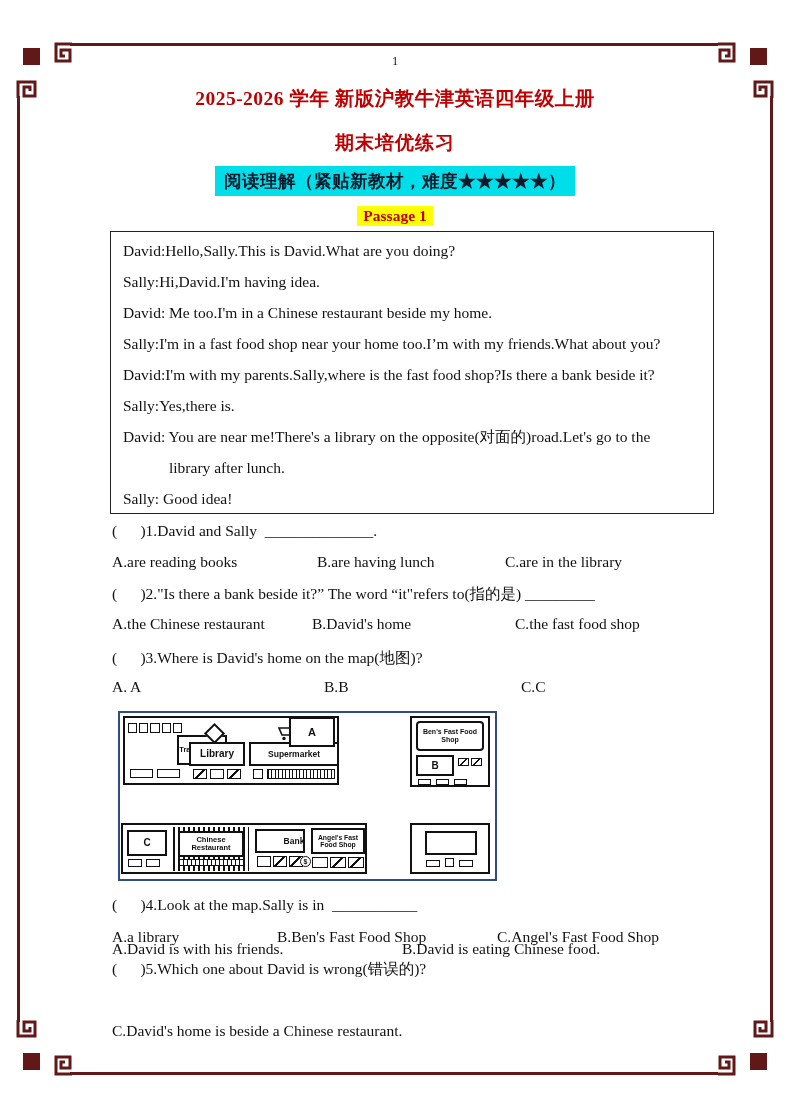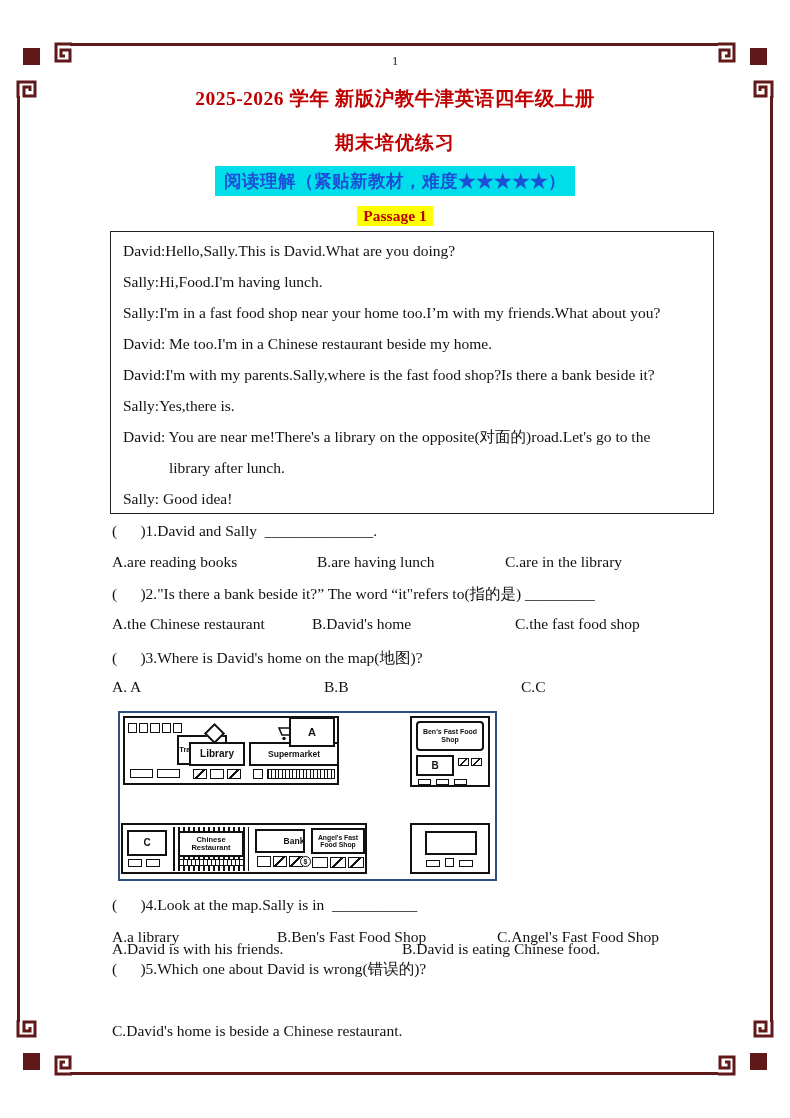--- a/index.html
+++ b/index.html
@@ -21,21 +21,21 @@
   .corner path{fill:none;stroke:#601818;stroke-width:3;}
 
   
   .pagenum{position:absolute;left:0;top:54px;width:100%;text-align:center;
            font-size:12.5px;color:#222;}
   .title{position:absolute;left:0;top:85px;width:100%;text-align:center;
          font-size:19.5px;font-weight:bold;color:#c00000;letter-spacing:.5px;}
   .subtitle{position:absolute;left:0;top:130px;width:100%;text-align:center;
             font-size:19px;font-weight:bold;color:#c00000;letter-spacing:1px;}
   .banner-wrap{position:absolute;left:0;top:166px;width:100%;text-align:center;}
-  .banner{display:inline-block;background:#00dfe9;color:#1d4ed8;font-weight:bold;
+  .banner{display:inline-block;background:#00dfe9;color:#0f172a;font-weight:bold;
           font-size:17.5px;padding:3px 9px;letter-spacing:.5px;}
   .passage-wrap{position:absolute;left:0;top:206px;width:100%;text-align:center;}
   .passage{display:inline-block;background:#ffff00;color:#c00000;font-weight:bold;
            font-size:15.5px;padding:1px 6px;}
 
   
   .dialogue{position:absolute;left:110px;top:231px;width:578px;height:270px;
             border:1.5px solid #222;padding:3px 12px 8px 12px;background:#fff;}
   .dline{font-size:15.5px;line-height:31px;white-space:pre-wrap;}
   .dline.indent{padding-left:46px;}
@@ -165,23 +165,23 @@
   <div class="subtitle">期末培优练习</div>
   <div class="banner-wrap">
     <span class="banner">阅读理解（紧贴新教材，难度★★★★★）</span>
   </div>
   <div class="passage-wrap">
     <span class="passage">Passage 1</span>
   </div>
 
   <div class="dialogue">
     <div class="dline">David:Hello,Sally.This is David.What are you doing?</div>
-    <div class="dline">Sally:Hi,Food.I'm having lunch.</div>
+    <div class="dline">Sally:Hi,David.I'm having idea.</div>
+    <div class="dline">David: Me too.I'm in a Chinese restaurant beside my home.</div>
     <div class="dline">Sally:I'm in a fast food shop near your home too.I’m with my friends.What about you?</div>
-    <div class="dline">David: Me too.I'm in a Chinese restaurant beside my home.</div>
     <div class="dline">David:I'm with my parents.Sally,where is the fast food shop?Is there a bank beside it?</div>
     <div class="dline">Sally:Yes,there is.</div>
     <div class="dline">David: You are near me!There's a library on the opposite(对面的)road.Let's go to the</div>
     <div class="dline indent">library after lunch.</div>
     <div class="dline">Sally: Good idea!</div>
   </div>
 
   <div class="q" style="top:522px;">(      )1.David and Sally  ______________.</div>
   <div class="opts r1" style="top:553px;">
     <span class="opt-a">A.are reading books</span>

